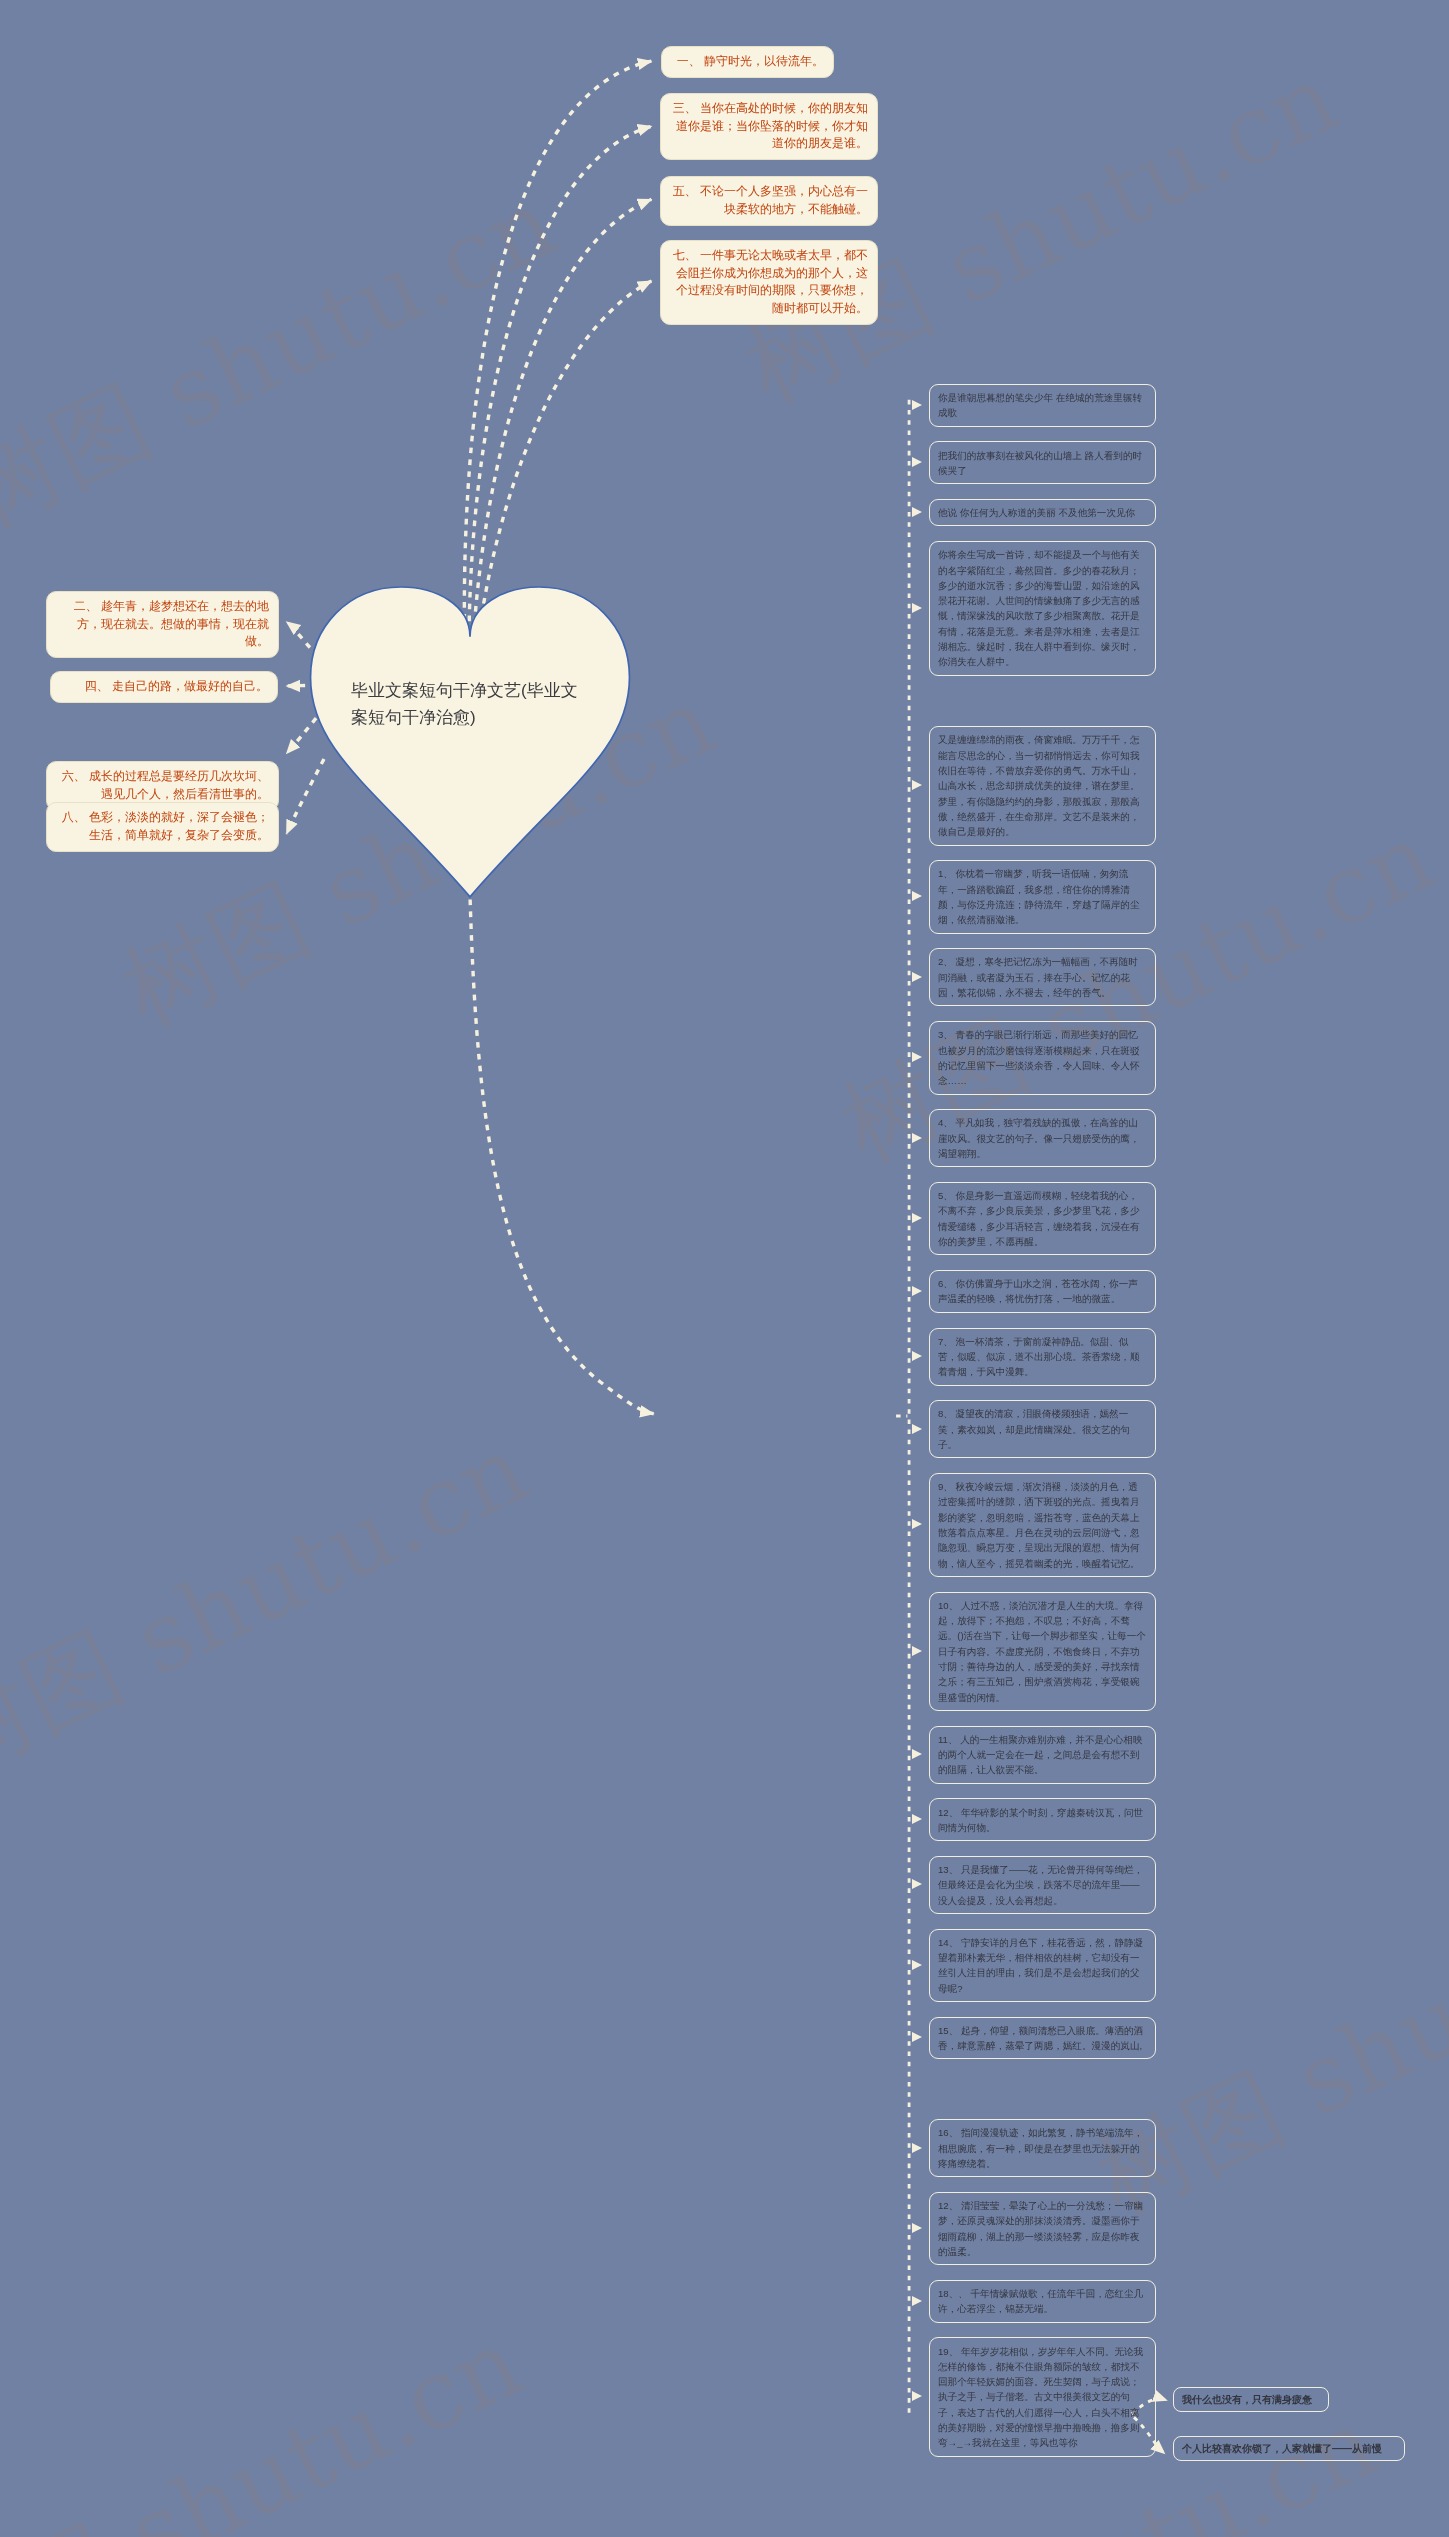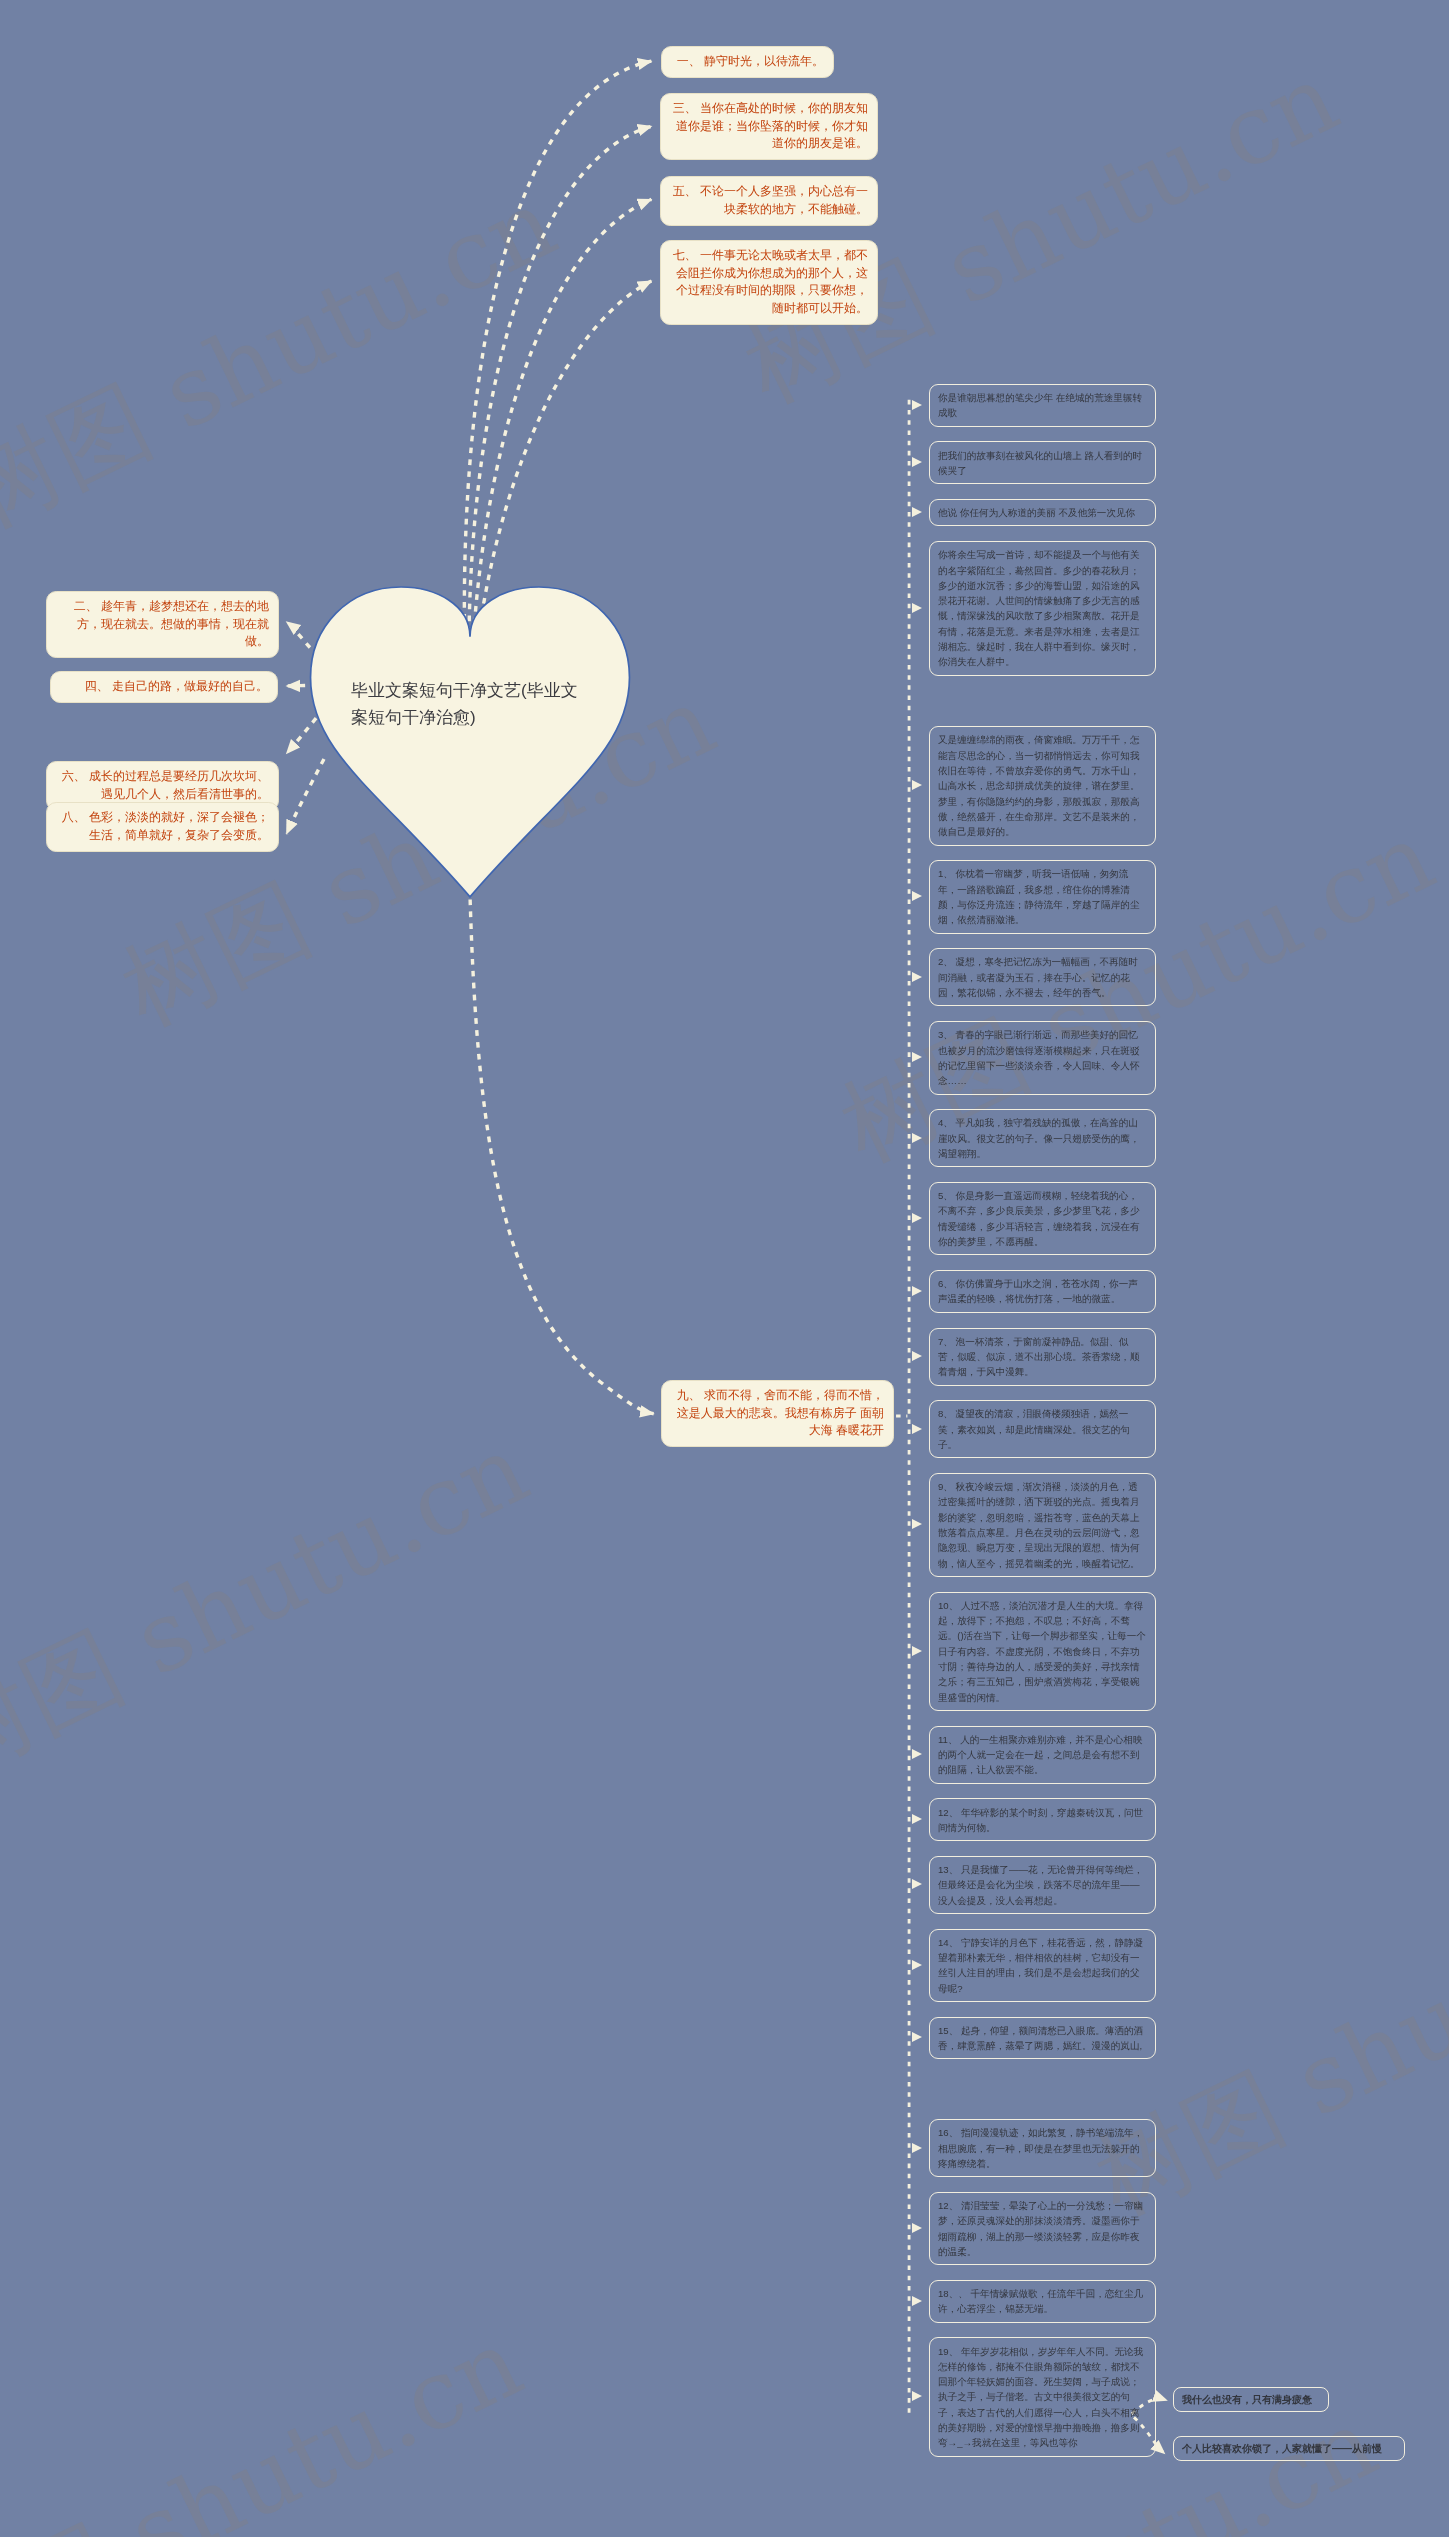--- a/index.html
+++ b/index.html
@@ -118,23 +118,20 @@
       <div class="cream-box tb3"><span>七、 一件事无论太晚或者太早，都不会阻拦你成为你想成为的那个人，这个过程没有时间的期限，只要你想，随时都可以开始。</span></div>
     </div>
 
   <div id="left-mount">
       <div class="cream-box lb0"><span>二、 趁年青，趁梦想还在，想去的地方，现在就去。想做的事情，现在就做。</span></div>
       <div class="cream-box lb1"><span>四、 走自己的路，做最好的自己。</span></div>
       <div class="cream-box lb2"><span>六、 成长的过程总是要经历几次坎坷、遇见几个人，然后看清世事的。</span></div>
       <div class="cream-box lb3"><span>八、 色彩，淡淡的就好，深了会褪色；生活，简单就好，复杂了会变质。</span></div>
     </div>
 
-  <div class="cream-box nine">
-    <span>九、 求而不得，舍而不能，得而不惜，这是人最大的悲哀。我想有栋房子 面朝大海 春暖花开</span>
-  </div>
 
   <div id="right-col" class="rcol">
       <div class="rbox rb0"><span>你是谁朝思暮想的笔尖少年 在绝城的荒途里辗转成歌</span></div>
       <div class="rbox rb1"><span>把我们的故事刻在被风化的山墙上 路人看到的时候哭了</span></div>
       <div class="rbox rb2"><span>他说 你任何为人称道的美丽 不及他第一次见你</span></div>
       <div class="rbox rb3"><span>你将余生写成一首诗，却不能提及一个与他有关的名字紫陌红尘，蓦然回首。多少的春花秋月；多少的逝水沉香；多少的海誓山盟，如沿途的风景花开花谢。人世间的情缘触痛了多少无言的感慨，情深缘浅的风吹散了多少相聚离散。花开是有情，花落是无意。来者是萍水相逢，去者是江湖相忘。缘起时，我在人群中看到你。缘灭时，你消失在人群中。</span></div>
       <div class="rbox rb4"><span>又是缠缠绵绵的雨夜，倚窗难眠。万万千千，怎能言尽思念的心，当一切都悄悄远去，你可知我依旧在等待，不曾放弃爱你的勇气。万水千山，山高水长，思念却拼成优美的旋律，谱在梦里。梦里，有你隐隐约约的身影，那般孤寂，那般高傲，绝然盛开，在生命那岸。文艺不是装来的，做自己是最好的。</span></div>
       <div class="rbox rb5"><span>1、 你枕着一帘幽梦，听我一语低喃，匆匆流年，一路踏歌蹁跹，我多想，绾住你的博雅清颜，与你泛舟流连；静待流年，穿越了隔岸的尘烟，依然清丽潋滟。</span></div>
       <div class="rbox rb6"><span>2、 凝想，寒冬把记忆冻为一幅幅画，不再随时间消融，或者凝为玉石，捧在手心。记忆的花园，繁花似锦，永不褪去，经年的香气。</span></div>
       <div class="rbox rb7"><span>3、 青春的字眼已渐行渐远，而那些美好的回忆也被岁月的流沙磨蚀得逐渐模糊起来，只在斑驳的记忆里留下一些淡淡余香，令人回味、令人怀念……</span></div>

